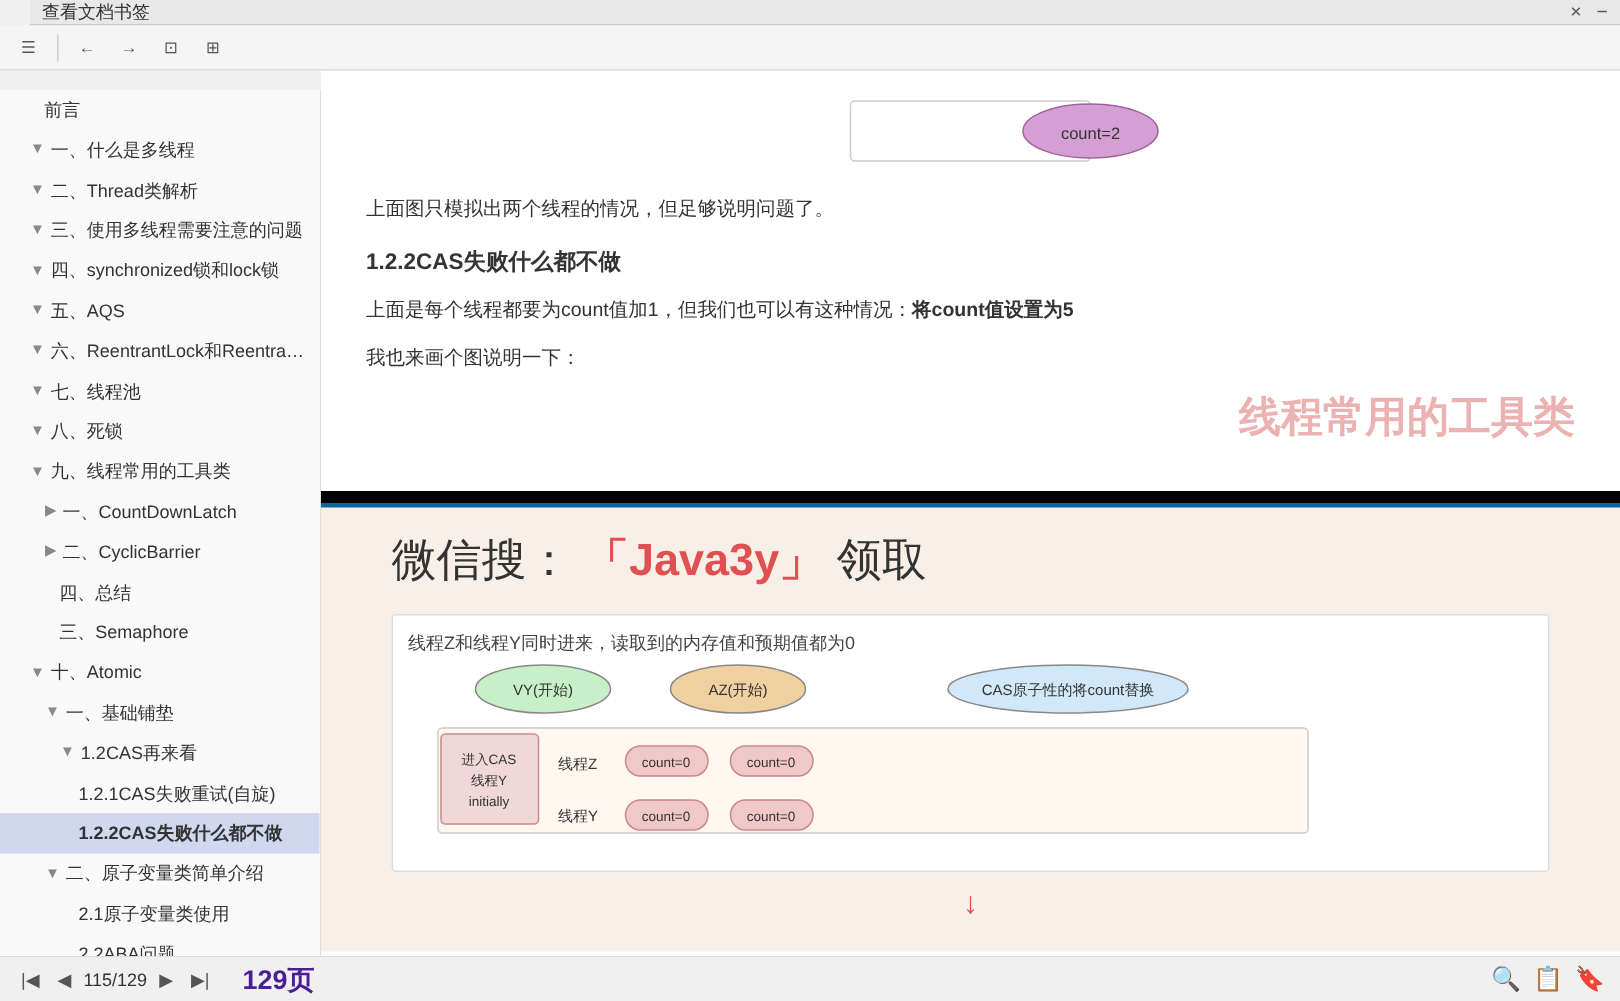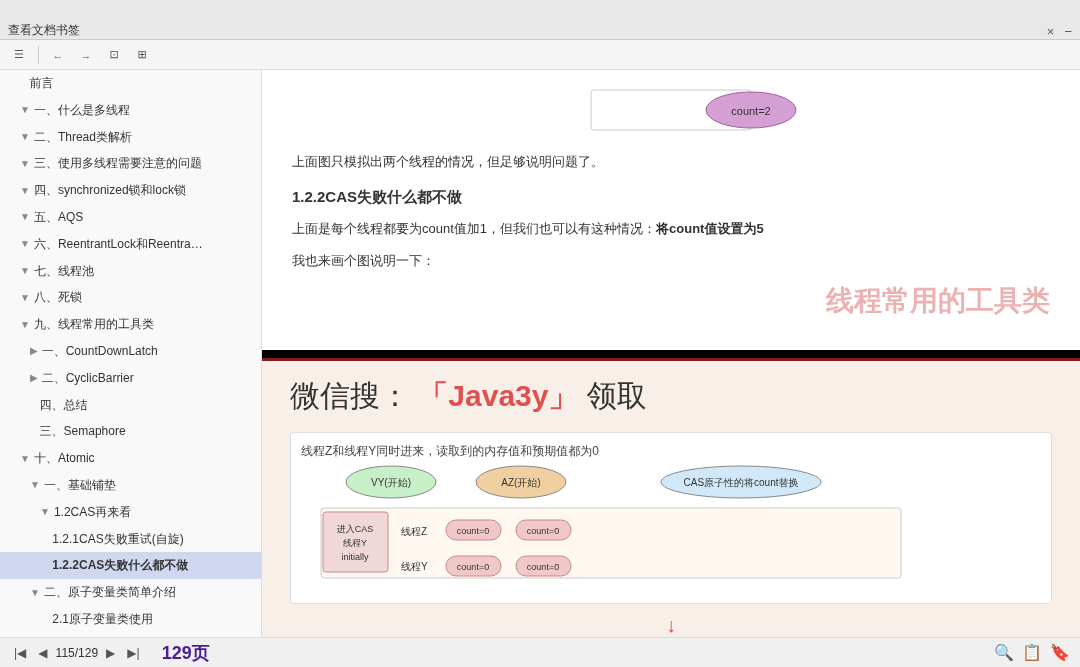--- a/index.html
+++ b/index.html
@@ -1,30 +1,30 @@
 <!DOCTYPE html>
 <html><head>
   <meta charset="utf-8">
   <style>
     * { margin: 0; padding: 0; box-sizing: border-box; }
     body { font-family: 'Microsoft YaHei', '微软雅黑', Arial, sans-serif; font-size: 13px; background: #f0f0f0; width: 1080px; height: 667px; overflow: hidden; display: flex; flex-direction: column; }
 
     
-    .top-bar { height: 40px; background: #e8e8e8; border-bottom: 1px solid #ccc; display: flex; align-items: flex-end; padding: 0 8px; gap: 8px; flex-shrink: 0; }
+    .top-bar { height: 17px; background: #e8e8e8; border-bottom: 1px solid #ccc; display: flex; align-items: flex-start; padding: 0 8px; gap: 8px; flex-shrink: 0; margin-left: 20px; }
     .top-bar-icons { display: flex; gap: 4px; margin-left: auto; }
 
     
     .toolbar { height: 30px; background: #f5f5f5; border-bottom: 1px solid #ddd; display: flex; align-items: center; padding: 0 8px; gap: 6px; flex-shrink: 0; }
     .toolbar-btn { width: 22px; height: 22px; cursor: pointer; display: flex; align-items: center; justify-content: center; font-size: 11px; color: #555; border: none; background: transparent; }
 
     
     .main { display: flex; flex: 1; overflow: hidden; }
 
     
-    .sidebar { width: 262px; background: #f9f9f9; border-right: 1px solid #ddd; overflow-y: auto; flex-shrink: 0; font-size: 12px; }
+    .sidebar { width: 214px; background: #f9f9f9; border-right: 1px solid #ddd; overflow-y: auto; flex-shrink: 0; font-size: 12px; margin-top: 13px; }
     .sidebar-item { padding: 5px 8px 5px 12px; cursor: pointer; color: #333; display: flex; align-items: center; line-height: 1.4; }
     .sidebar-item.active { background: #d0d8f0; font-weight: bold; }
     .sidebar-item.level2 { padding-left: 20px; }
     .sidebar-item.level3 { padding-left: 30px; }
     .sidebar-item.level4 { padding-left: 40px; }
     .sidebar-toggle { margin-right: 4px; font-size: 10px; color: #888; }
 
     
     .doc-area { flex: 1; background: #fff; overflow-y: auto; padding: 0; }
 
@@ -35,21 +35,21 @@
     .page-info { font-size: 12px; color: #333; }
     .page-total { font-size: 18px; font-weight: bold; color: #4c1d95; margin-left: 10px; }
     .bottom-right { margin-left: auto; display: flex; gap: 8px; align-items: center; }
 
     
     .section-heading { font-size: 15px; font-weight: bold; color: #333; margin: 15px 0 10px; }
     .body-text { font-size: 13px; color: #333; line-height: 1.8; margin-bottom: 8px; }
     .watermark-text { font-size: 28px; color: #e8a0a0; font-weight: bold; text-align: right; margin: 10px 0; opacity: 0.8; }
 
     
-    .wechat-banner { background: #f8f0e8; border-top: 3px solid #7f1d1d; padding: 15px 28px; margin-bottom: 20px; }
+    .wechat-banner { background: #f8f0e8; border-top: 3px solid #0369a1; padding: 15px 47px; margin-bottom: 20px; }
     .wechat-title { font-size: 30px; color: #333; margin-bottom: 15px; }
 
     
     .diagram-box { border: 1px solid #ddd; background: #fff; padding: 10px; margin: 10px 0; border-radius: 3px; }
 
     .desc-text { font-size: 12px; color: #444; margin: 0 0; }
 
     
     .sidebar::-webkit-scrollbar { width: 6px; }
     .sidebar::-webkit-scrollbar-thumb { background: #ccc; border-radius: 3px; }

